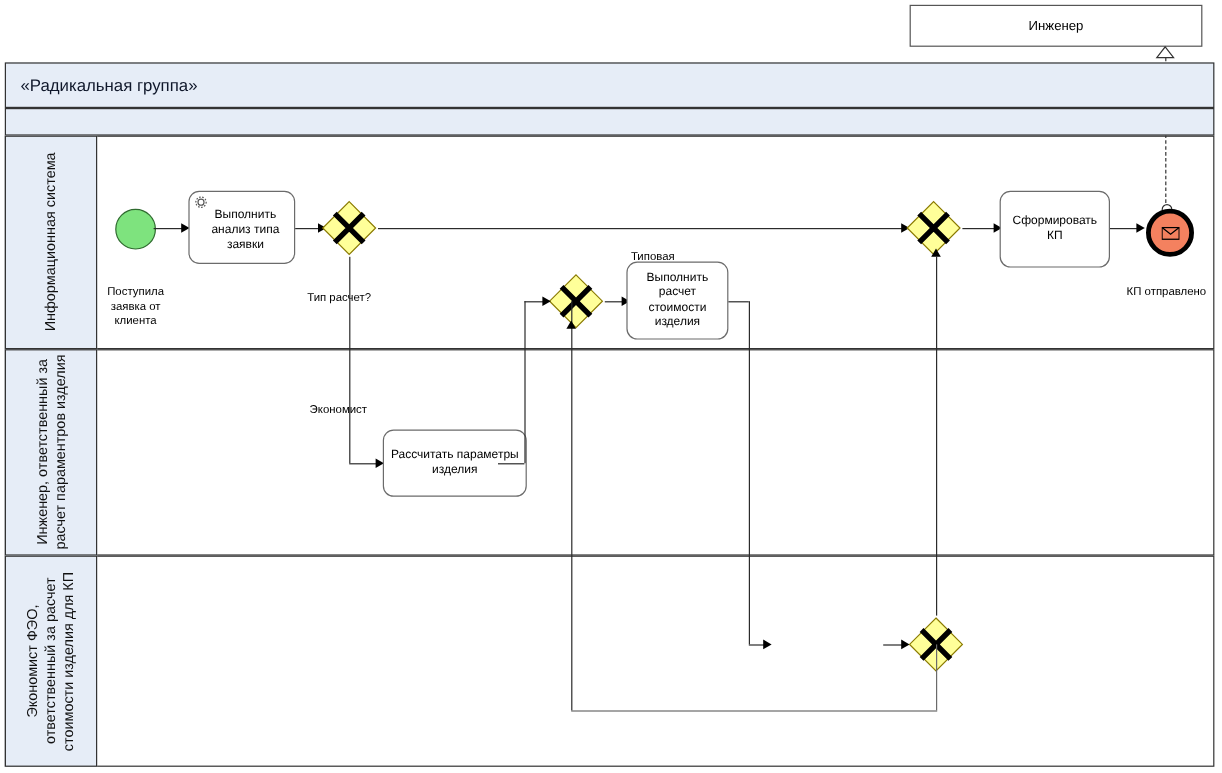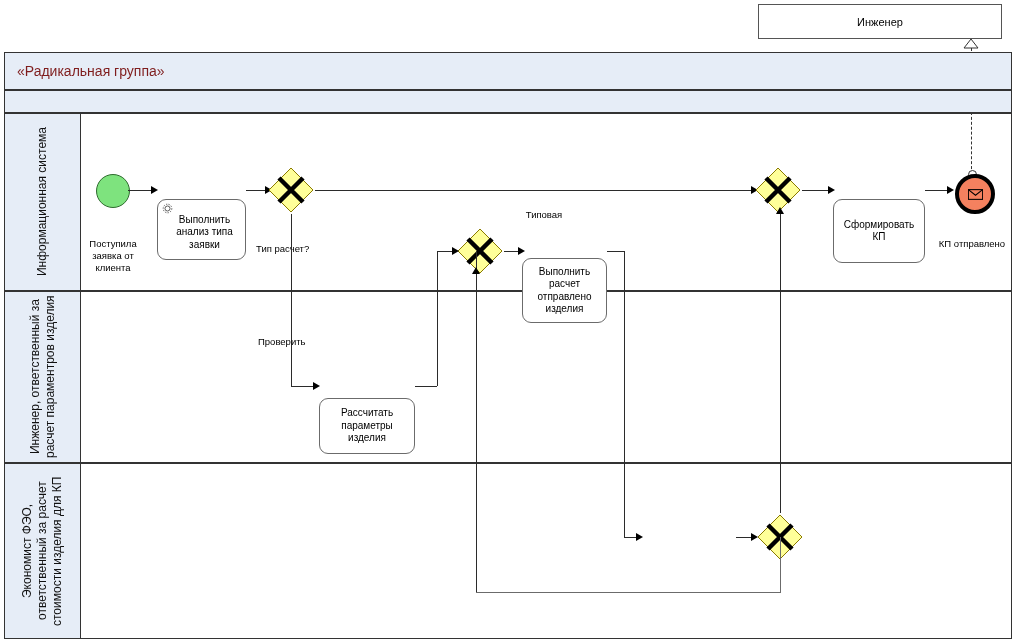--- a/index.html
+++ b/index.html
@@ -10,21 +10,21 @@
   .blackbox{
     position:absolute;box-sizing:border-box;
     border:1px solid #555;background:#ffffff;
     display:flex;align-items:center;justify-content:center;
     font-size:11px;color:#000;
   }
   .pool-title{
     position:absolute;box-sizing:border-box;
     background:#e6edf7;border:1px solid #333;
     display:flex;align-items:center;
-    padding-left:12px;font-size:14px;color:#7f1d1d;
+    padding-left:12px;font-size:14px;color:#0f172a;
   }
   .pool-subband{
     position:absolute;box-sizing:border-box;
     background:#e6edf7;border:1px solid #333;
   }
 
   
   .lane-frame{position:absolute;box-sizing:border-box;border:1px solid #333;background:transparent;}
   .lane-header{
     position:absolute;box-sizing:border-box;
@@ -41,21 +41,20 @@
     white-space:normal;
   }
 
   
   .task{
     position:absolute;box-sizing:border-box;
     background:#ffffff;border:1px solid #6b6b6b;border-radius:9px;
     display:flex;align-items:center;justify-content:center;
     text-align:center;font-size:10px;line-height:1.25;color:#000;
     padding:3px 4px;
-    margin-top:40px;
   }
   .task-gear{position:absolute;left:3px;top:2px;width:13px;height:13px;}
 
   
   .start-event{
     position:absolute;border-radius:50%;
     background:#7ee37e;border:1px solid #2f6b2f;
   }
   .end-event{
     position:absolute;border-radius:50%;
@@ -154,37 +153,37 @@
   </svg>
   <div class="lbl lbl-left" style="left:256px;top:214px;width:80px;text-align:left;">Тип расчет?</div>
 
   <div class="h-line" style="left:315px;top:190px;width:440px;"></div>
   <div class="arrow right" style="left:751px;top:186px;"></div>
   <div class="lbl" style="left:509px;top:180px;width:70px;background:#fff;">Типовая</div>
 
   <div class="v-line" style="left:291px;top:214px;height:172px;"></div>
   <div class="h-line" style="left:291px;top:386px;width:26px;"></div>
   <div class="arrow right" style="left:313px;top:382px;"></div>
-  <div class="lbl lbl-left" style="left:258px;top:307px;width:80px;text-align:left;">Проверить</div>
+  <div class="lbl lbl-left" style="left:258px;top:307px;width:80px;text-align:left;">Экономист</div>
 
   <svg class="gateway" style="left:456px;top:227px;" width="48" height="48">
     <polygon points="24,2 46,24 24,46 2,24" fill="#ffff99" stroke="#8a7a00" stroke-width="1"></polygon>
     <path d="M12,12 L36,36 M36,12 L12,36" stroke="#000" stroke-width="4.5" stroke-linecap="butt"></path>
   </svg>
 
   <div class="h-line" style="left:437px;top:251px;width:19px;"></div>
   <div class="arrow right" style="left:452px;top:247px;"></div>
 
   <div class="h-line" style="left:504px;top:251px;width:18px;"></div>
   <div class="arrow right" style="left:518px;top:247px;"></div>
 
   <div class="task" style="left:522px;top:218px;width:85px;height:65px;">
     <span>Выполнить
 расчет
-отправлено
+стоимости
 изделия</span>
   </div>
 
   <div class="h-line" style="left:607px;top:251px;width:17px;"></div>
   <div class="v-line" style="left:624px;top:251px;height:286px;"></div>
   <div class="h-line" style="left:624px;top:537px;width:16px;"></div>
   <div class="arrow right" style="left:636px;top:533px;"></div>
 
   <svg class="gateway" style="left:754px;top:166px;" width="48" height="48">
     <polygon points="24,2 46,24 24,46 2,24" fill="#ffff99" stroke="#8a7a00" stroke-width="1"></polygon>
@@ -203,21 +202,21 @@
   <div class="arrow right" style="left:947px;top:186px;"></div>
 
   <div class="end-event" style="left:955px;top:174px;width:32px;height:32px;">
     <svg class="env" viewBox="0 0 20 14">
       <rect x="0.5" y="0.5" width="19" height="13" fill="#f4815f" stroke="#000" stroke-width="1.4"></rect>
       <path d="M0.5,0.5 L10,8 L19.5,0.5" fill="none" stroke="#000" stroke-width="1.4"></path>
     </svg>
   </div>
   <div class="lbl" style="left:931px;top:209px;width:82px;">КП отправлено</div>
 
-  <div class="task" style="left:319px;top:358px;width:96px;height:56px;text-align:center;">
+  <div class="task" style="left:319px;top:358px;width:120px;height:56px;text-align:center;">
     <span>Рассчитать
 параметры
 изделия</span>
   </div>
 
   <div class="h-line" style="left:415px;top:386px;width:22px;"></div>
   <div class="v-line" style="left:437px;top:251px;height:135px;"></div>
 
 
   <div class="h-line" style="left:736px;top:537px;width:19px;"></div>

